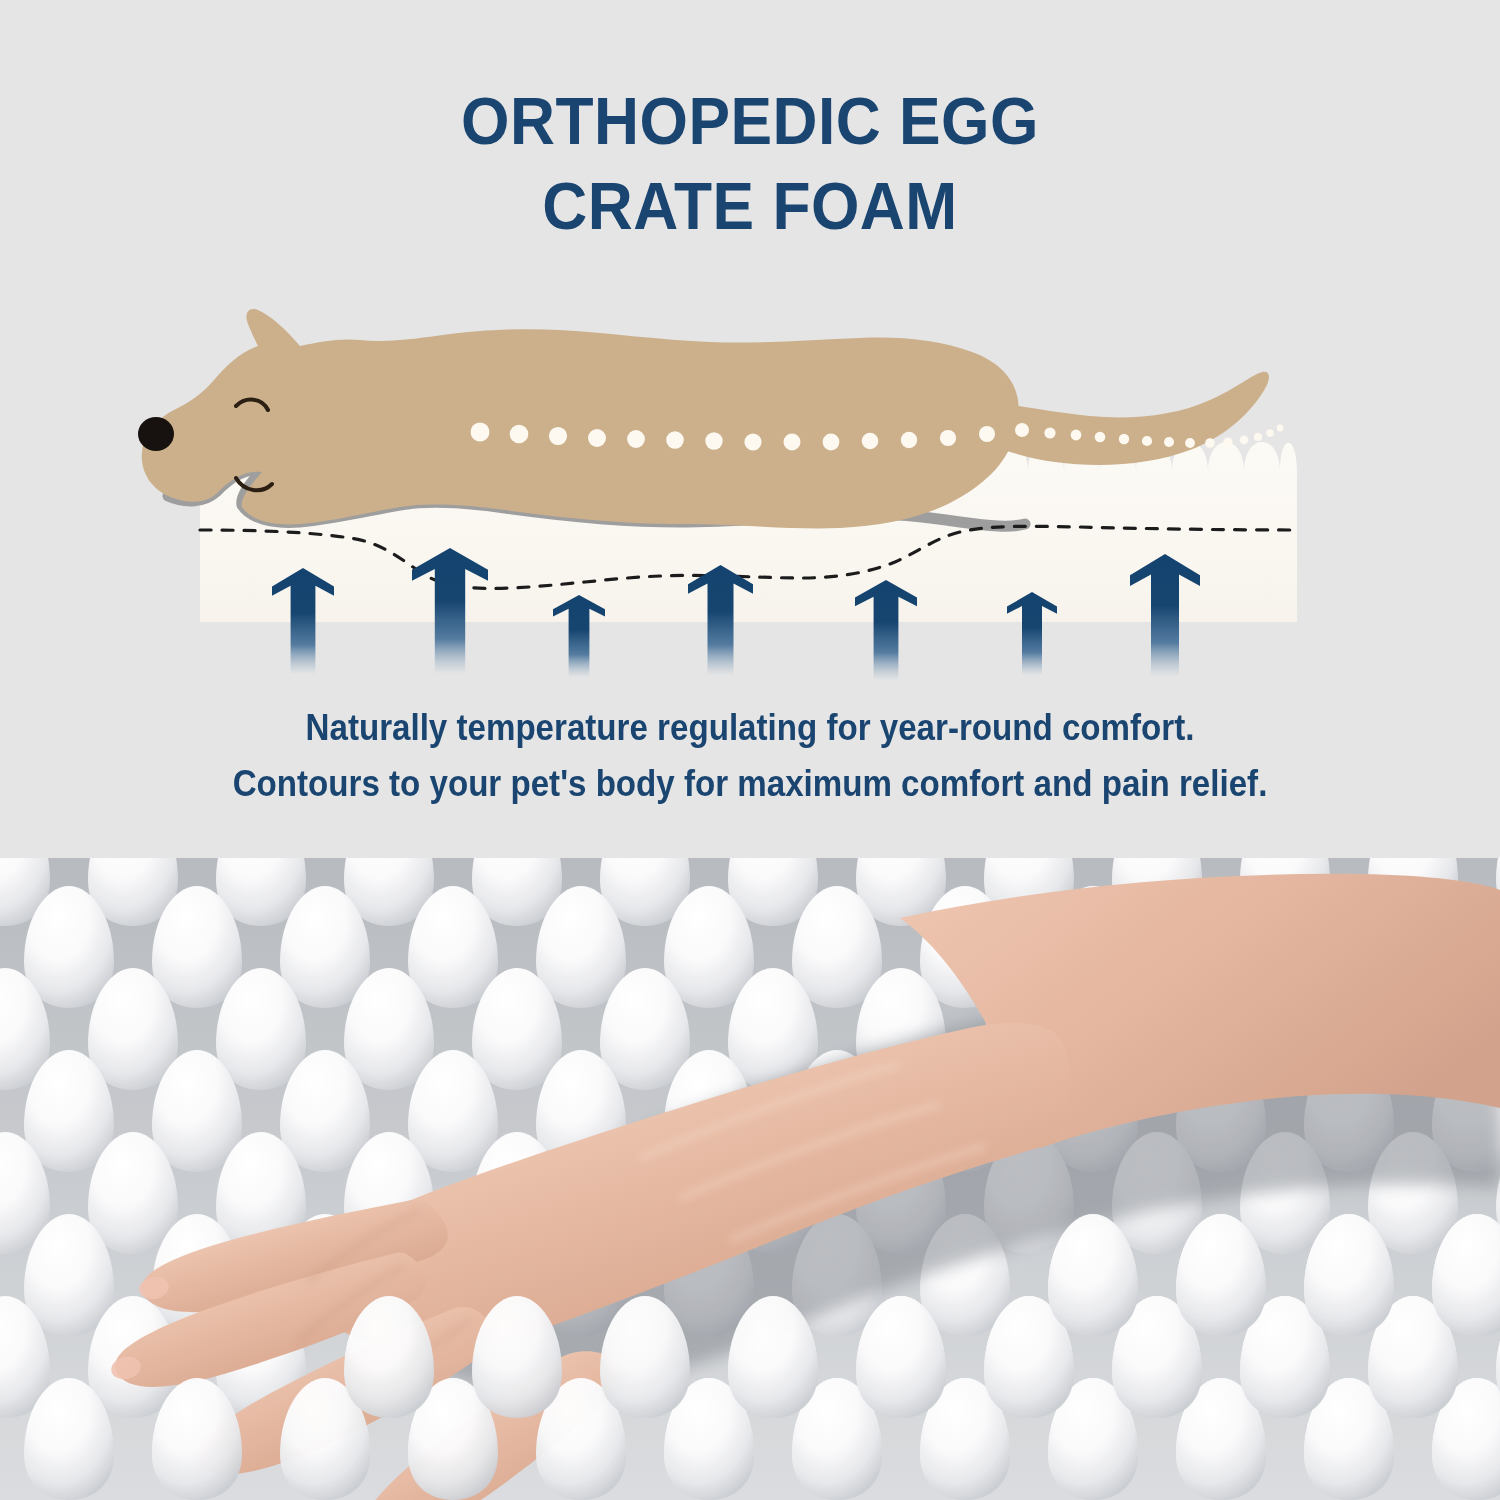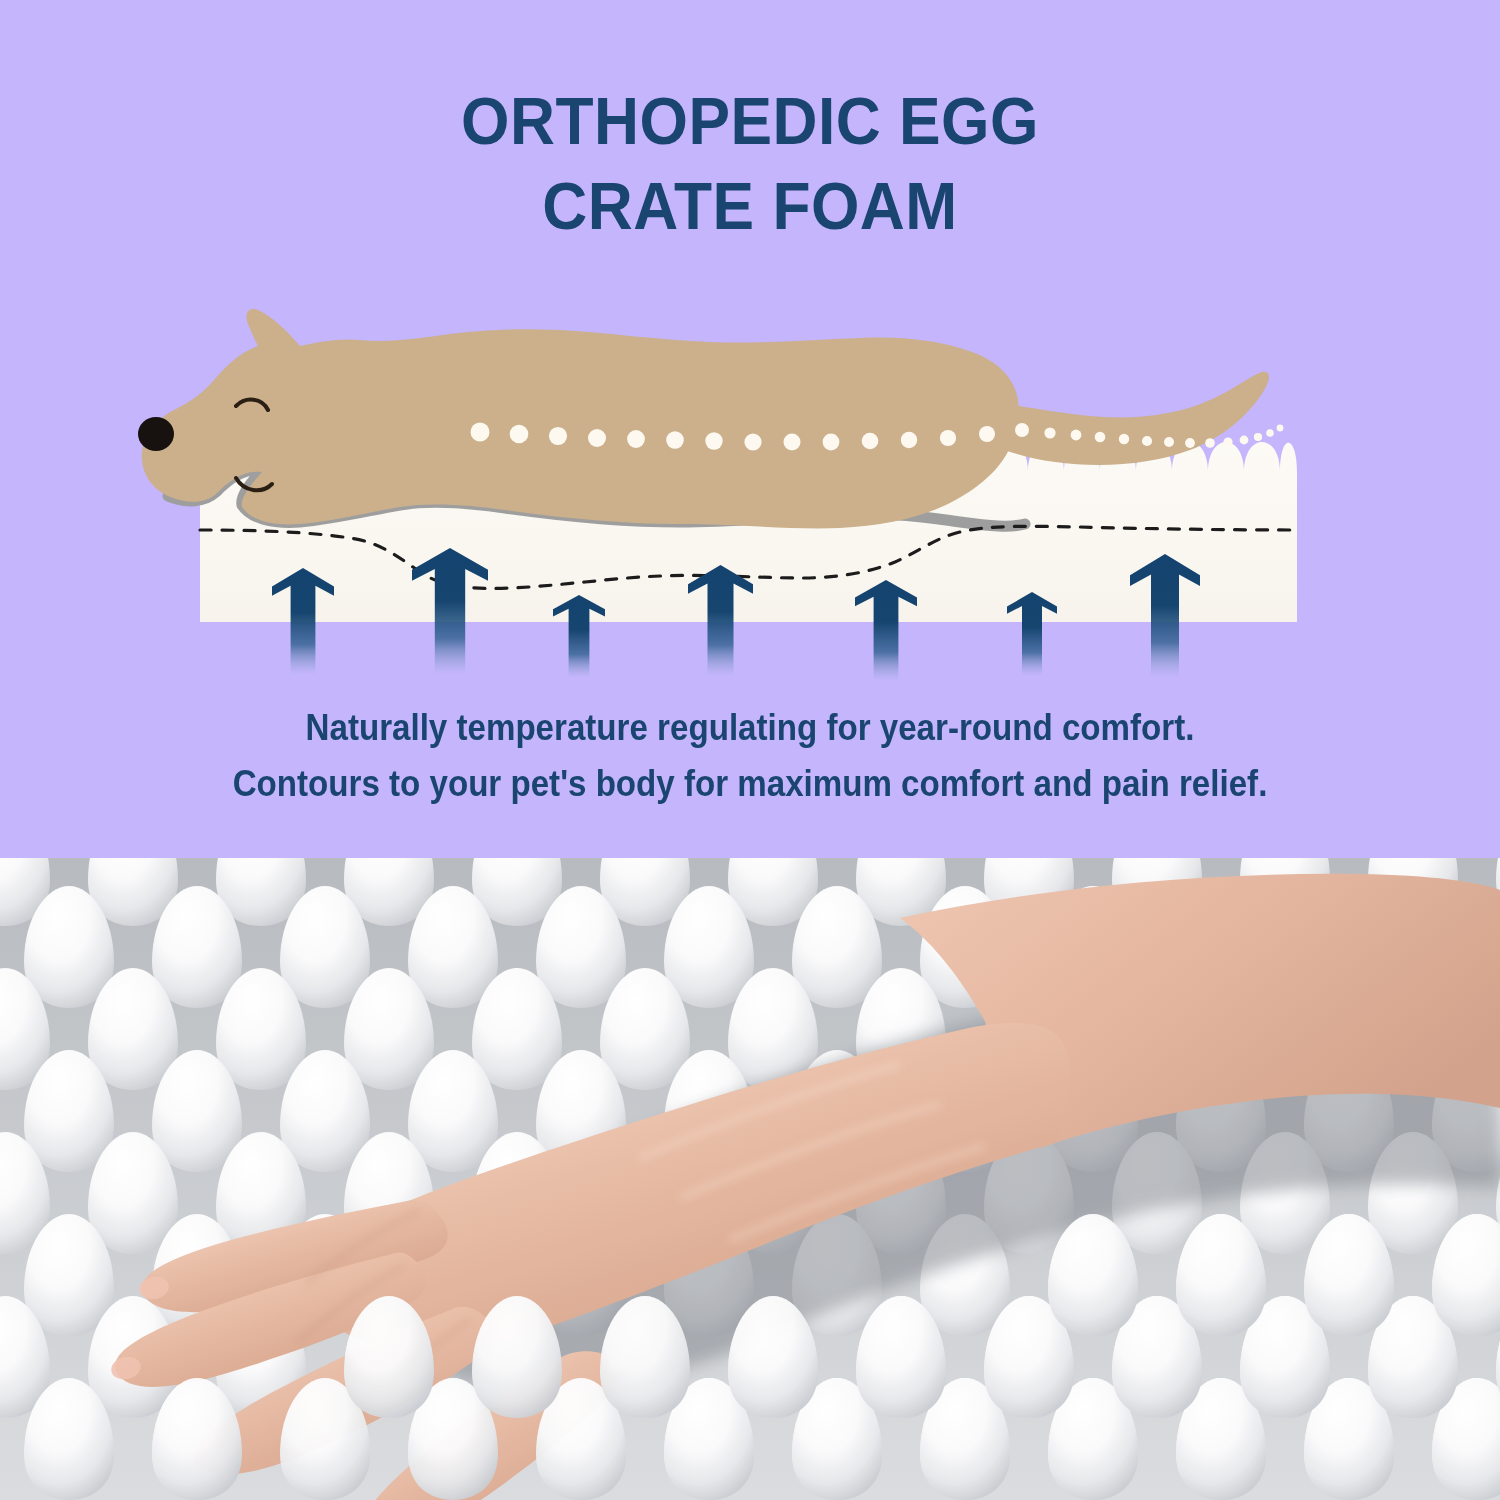--- a/index.html
+++ b/index.html
@@ -7,21 +7,21 @@
   html,body { width:1500px; height:1500px; overflow:hidden; }
   body {
     font-family:"Liberation Sans", sans-serif;
     background:#cbcbcb;
   }
   .page { position:relative; width:1500px; height:1500px; }
 
   
   .top-panel {
     position:absolute; left:0; top:0; width:1500px; height:858px;
-    background:#c4b5fd; overflow:hidden;
+    background:#e5e5e5; overflow:hidden;
   }
 
   .headline {
     position:absolute; left:0; top:78px; width:1500px;
     text-align:center;
     color:#1a4571;
     font-family:"Liberation Sans", sans-serif;
     font-weight:bold;
     font-size:67px;
     letter-spacing:0.5px;

